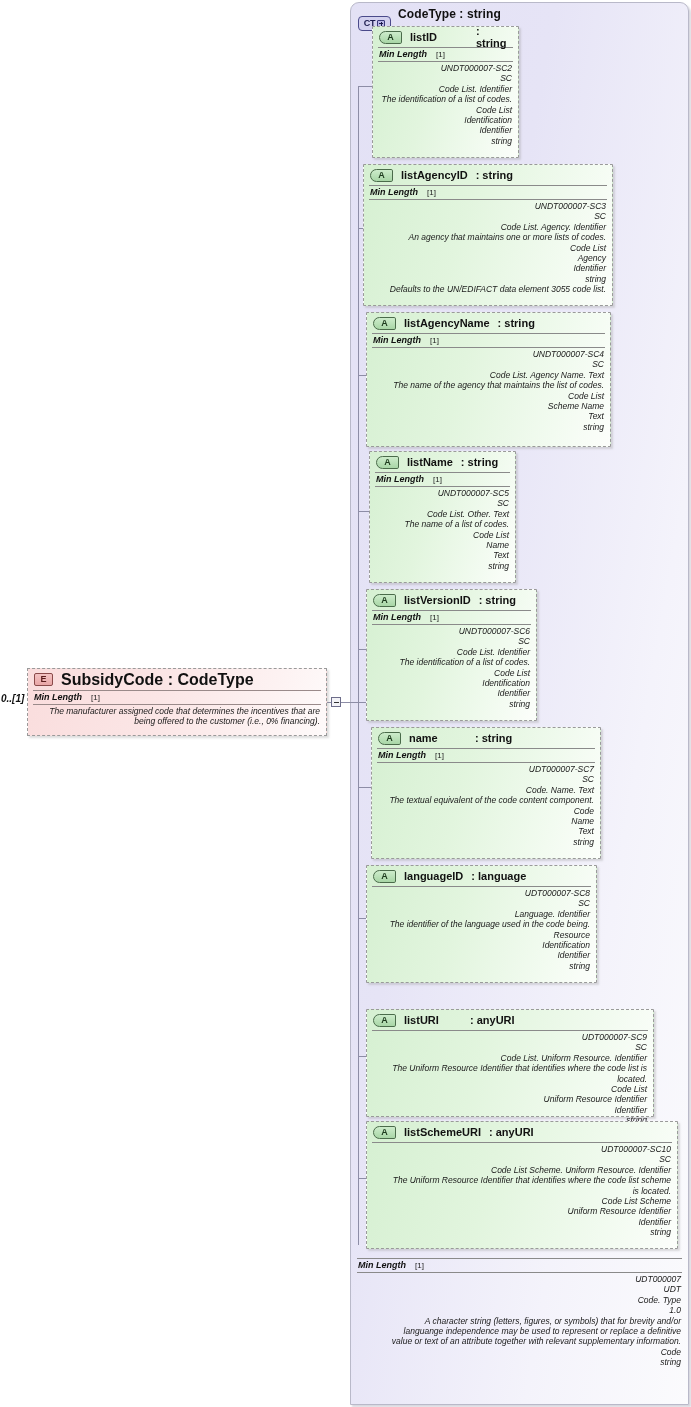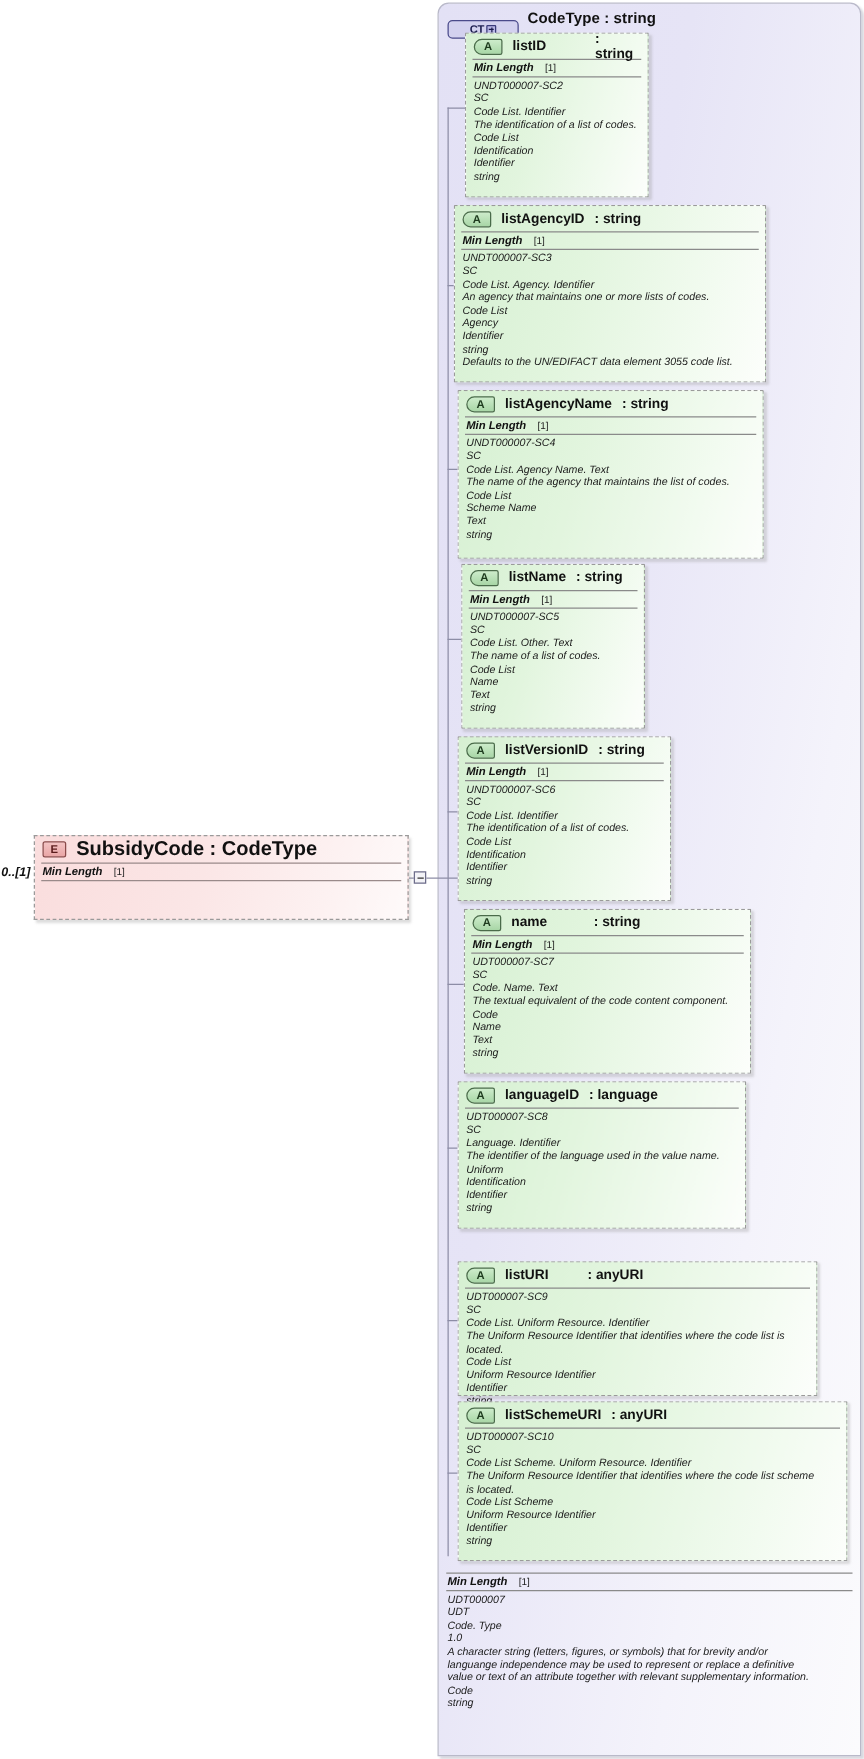--- a/index.html
+++ b/index.html
@@ -18,21 +18,21 @@
     border:1px solid #b9b9c9;
     border-radius:9px 9px 0 0;
     background:linear-gradient(100deg,#e3e1f5 0%,#e6e4f6 35%,#f4f3fb 72%,#fbfbfd 100%);
     box-shadow:2px 2px 2px rgba(140,140,160,.35);
     box-sizing:border-box;
   }
 
   
   #ct-header{left:358px; top:4px; height:19px; display:flex; align-items:center; gap:7px;}
   .ct-icon{
-    width:57px;height:15px;border:1px solid #4a4a8a;border-radius:4px;
+    width:33px;height:15px;border:1px solid #4a4a8a;border-radius:4px;
     background:#d3d1ef;display:flex;align-items:center;justify-content:center;gap:2px;
     box-sizing:border-box;
     margin-top:20px;
   }
   .ct-icon .ct-txt{font-size:9px;font-weight:bold;color:#1b1b4d;line-height:1;letter-spacing:-.3px;}
   .ct-icon .ct-plus{
     width:8px;height:8px;border:1px solid #3a3a7a;background:#b9b6e6;
     position:relative;box-sizing:border-box;border-radius:1px;
   }
   .ct-icon .ct-plus:before,.ct-icon .ct-plus:after{
@@ -69,21 +69,21 @@
   .attr-namecell{display:inline-block;}
   .sep{height:1px;background:#8a8a8a;margin:0 5px;}
   .minlen-row{
     display:flex;align-items:baseline;gap:9px;
     padding:1px 6px 2px 6px;font-size:9px;font-style:italic;color:#111;
   }
   .minlen-row .ml-label{font-weight:bold;}
   .minlen-row .ml-card{font-style:normal;font-size:8px;color:#222;}
   .desc{
     padding:1px 6px 4px 6px;
-    font-size:8.5px;font-style:italic;color:#1a1a1a;line-height:10.4px;
+    font-size:8.5px;font-style:italic;color:#1a1a1a;line-height:10.4px;text-align:right;
   }
   .desc div{white-space:pre-wrap;}
 
   
   #el-box{
     left:27px; top:668px; width:300px; height:68px;
     border:1px dashed #9a9a9a;
     background:linear-gradient(105deg,#fadddd 0%,#fbe6e6 45%,#fdf2f2 80%,#fefafa 100%);
     box-shadow:2px 2px 2px rgba(150,150,150,.32);
     box-sizing:border-box;
@@ -153,20 +153,24 @@
   <div class="attr-head">
     <span class="e-icon">E</span>
     <span class="attr-name">SubsidyCode : CodeType</span>
   </div>
   <div class="sep"></div>
   <div class="minlen-row">
     <span class="ml-label">Min Length</span>
     <span class="ml-card">[1]</span>
   </div>
   <div class="sep"></div>
+  <div class="desc">
+    <div>The manufacturer assigned code that determines the incentives that are
+being offered to the customer (i.e., 0% financing).</div>
+  </div>
 </div>
 
 <div id="attr-host">
     <div class="abs attr-box" style="left: 372px; top: 26px; width: 147px; height: 132px;">
       <div class="attr-head">
         <span class="a-icon">A</span>
         <span class="attr-name attr-namecell" style="min-width: 58px;">listID</span>
         <span class="attr-type">: string</span>
       </div>
       <div class="sep"></div>
@@ -306,22 +310,22 @@
       <div class="attr-head">
         <span class="a-icon">A</span>
         <span class="attr-name attr-namecell">languageID</span>
         <span class="attr-type">: language</span>
       </div>
       <div class="sep"></div>
       <div class="desc">
         <div>UDT000007-SC8</div>
         <div>SC</div>
         <div>Language. Identifier</div>
-        <div>The identifier of the language used in the value name.</div>
-        <div>Uniform</div>
+        <div>The identifier of the language used in the code being.</div>
+        <div>Resource</div>
         <div>Identification</div>
         <div>Identifier</div>
         <div>string</div>
       </div>
     </div>
     <div class="abs attr-box" style="left: 366px; top: 1009px; width: 288px; height: 108px;">
       <div class="attr-head">
         <span class="a-icon">A</span>
         <span class="attr-name attr-namecell" style="min-width: 58px;">listURI</span>
         <span class="attr-type">: anyURI</span>

